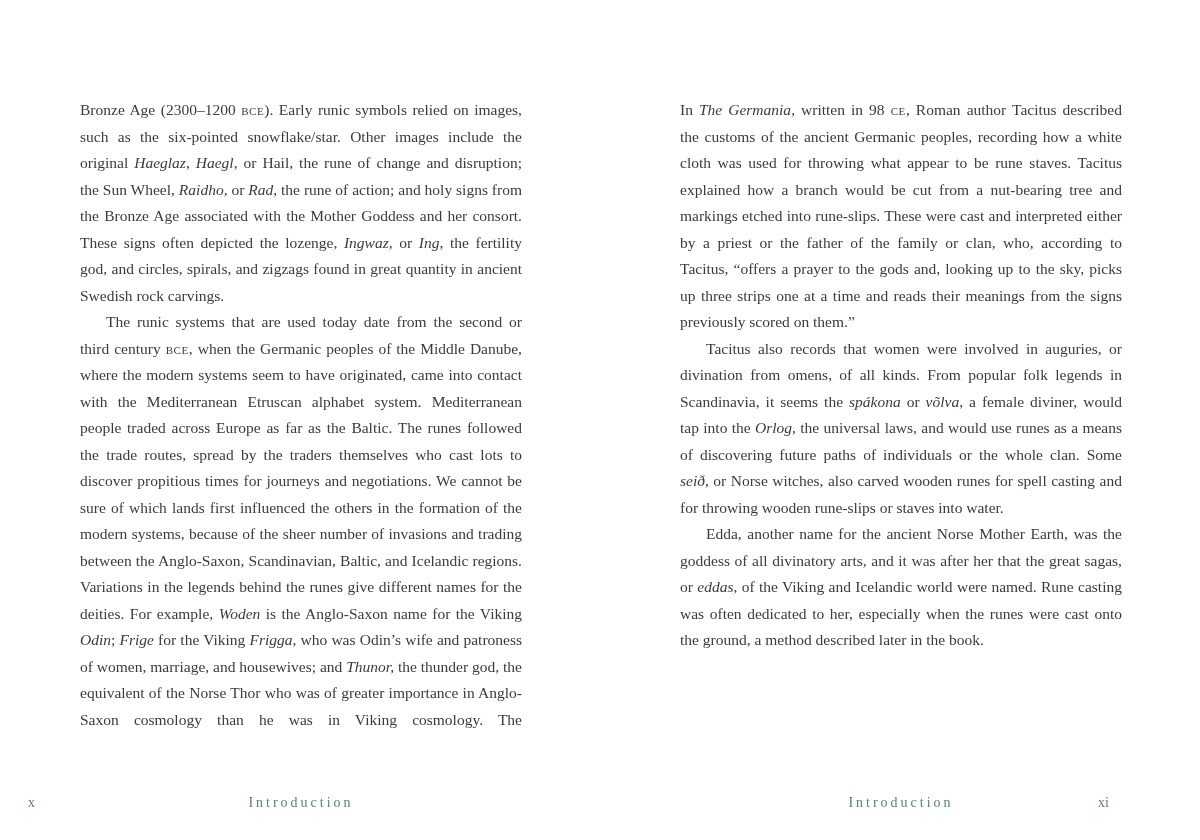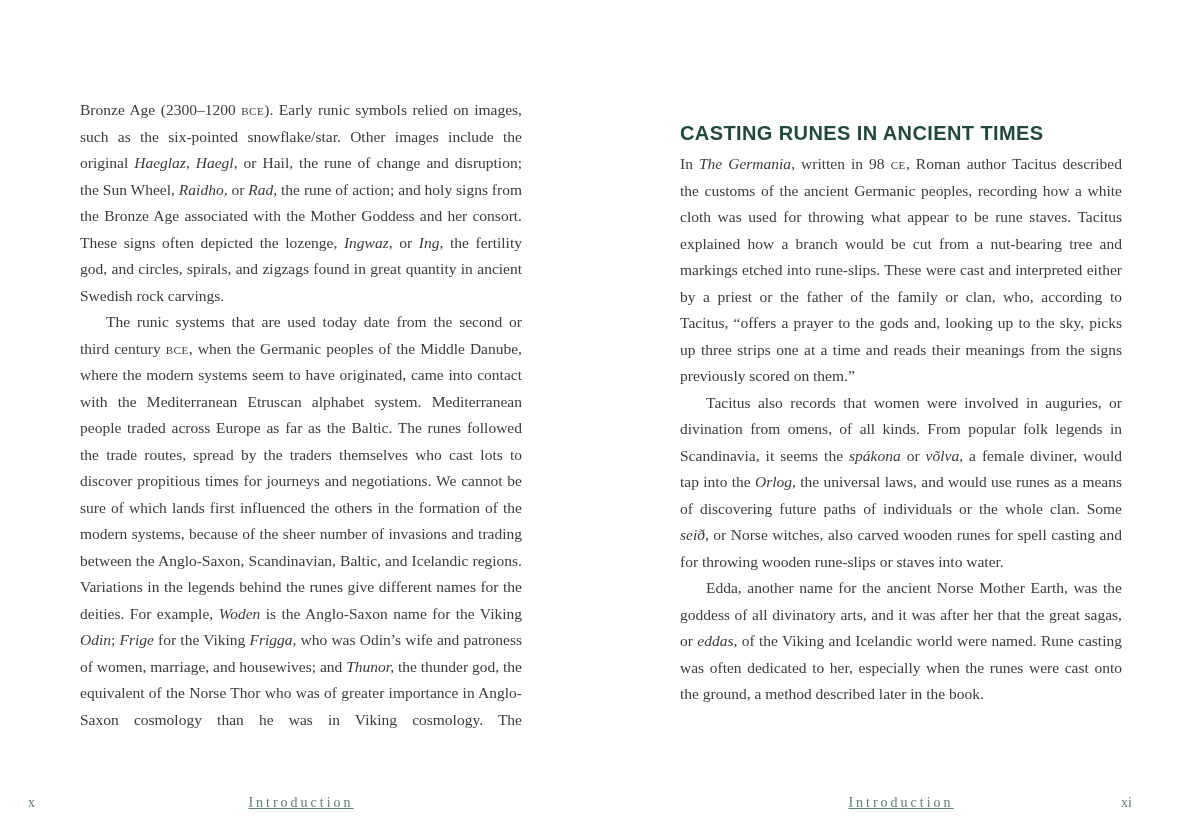--- a/index.html
+++ b/index.html
@@ -43,32 +43,31 @@
     text-align-last: left;
   }
   .footer-title {
     position: absolute;
     top: 795px;
     width: 442px;
     text-align: center;
     font-size: 14px;
     letter-spacing: 3px;
     color: var(--footer-green, #5c7f72);
-    text-decoration: underline;
   }
   .ft-left  { left: 80px; }
   .ft-right { left: 680px; }
   .page-number {
     position: absolute;
     top: 795px;
     font-size: 14px;
     color: var(--footer-green, #5c7f72);
   }
   .pn-left  { left: 28px; }
-  .pn-right { right: 8px; font-family: Liberation Serif, serif; }
+  .pn-right { right: 31px; font-family: Liberation Serif, serif; }
 </style>
 </head>
 <body>
 
 <div class="spread">
 
   <section>
     <div class="text-column col-left">
         <p class="para"><span>Bronze Age (2300–1200 </span><span class="smallcaps">bce</span><span>). Early runic symbols relied on images, such as the six-pointed snowflake/star. Other images include the original </span><span class="italic">Haeglaz</span><span>, </span><span class="italic">Haegl</span><span>, or Hail, the rune of change and disruption; the Sun Wheel, </span><span class="italic">Raidho,</span><span> or </span><span class="italic">Rad</span><span>, the rune of action; and holy signs from the Bronze Age associated with the Mother Goddess and her consort. These signs often depicted the lozenge, </span><span class="italic">Ingwaz</span><span>, or </span><span class="italic">Ing</span><span>, the fertility god, and circles, spirals, and zigzags found in great quantity in ancient Swedish rock carvings.</span></p>
         <p class="para indent jlast"><span>The runic systems that are used today date from the second or third century </span><span class="smallcaps">bce</span><span>, when the Germanic peoples of the Middle Danube, where the modern systems seem to have originated, came into contact with the Mediterranean Etruscan alphabet system. Mediterranean people traded across Europe as far as the Baltic. The runes followed the trade routes, spread by the traders themselves who cast lots to discover propitious times for journeys and negotiations. We cannot be sure of which lands first influenced the others in the formation of the modern systems, because of the sheer number of invasions and trading between the Anglo-Saxon, Scandinavian, Baltic, and Icelandic regions. Variations in the legends behind the runes give different names for the deities. For example, </span><span class="italic">Woden</span><span> is the Anglo-Saxon name for the Viking </span><span class="italic">Odin</span><span>; </span><span class="italic">Frige</span><span> for the Viking </span><span class="italic">Frigga</span><span>, who was Odin’s wife and patroness of women, marriage, and housewives; and </span><span class="italic">Thunor,</span><span> the thunder god, the equivalent of the Norse Thor who was of greater importance in Anglo-Saxon cosmology than he was in Viking cosmology. The</span></p>
@@ -76,21 +75,20 @@
 
     <div class="footer-title ft-left">Introduction</div>
 
     <div class="page-number pn-left">x</div>
   </section>
 
   <section>
     <div class="text-column col-right">
 
 
-      <h2 class="section-heading">CASTING RUNES IN ANCIENT TIMES</h2>
 
       <div>
           <p class="para"><span>In </span><span class="italic">The Germania</span><span>, written in 98 </span><span class="smallcaps">ce</span><span>, Roman author Tacitus described the customs of the ancient Germanic peoples, recording how a white cloth was used for throwing what appear to be rune staves. Tacitus explained how a branch would be cut from a nut-bearing tree and markings etched into rune-slips. These were cast and interpreted either by a priest or the father of the family or clan, who, according to Tacitus, “offers a prayer to the gods and, looking up to the sky, picks up three strips one at a time and reads their meanings from the signs previously scored on them.”</span></p>
           <p class="para indent"><span>Tacitus also records that women were involved in auguries, or divination from omens, of all kinds. From popular folk legends in Scandinavia, it seems the </span><span class="italic">spákona</span><span> or </span><span class="italic">võlva</span><span>, a female diviner, would tap into the </span><span class="italic">Orlog</span><span>, the universal laws, and would use runes as a means of discovering future paths of individuals or the whole clan. Some </span><span class="italic">seið</span><span>, or Norse witches, also carved wooden runes for spell casting and for throwing wooden rune-slips or staves into water.</span></p>
           <p class="para indent"><span>Edda, another name for the ancient Norse Mother Earth, was the goddess of all divinatory arts, and it was after her that the great sagas, or </span><span class="italic">eddas</span><span>, of the Viking and Icelandic world were named. Rune casting was often dedicated to her, especially when the runes were cast onto the ground, a method described later in the book.</span></p>
         </div>
     </div>
 
     <div class="footer-title ft-right">Introduction</div>
 

